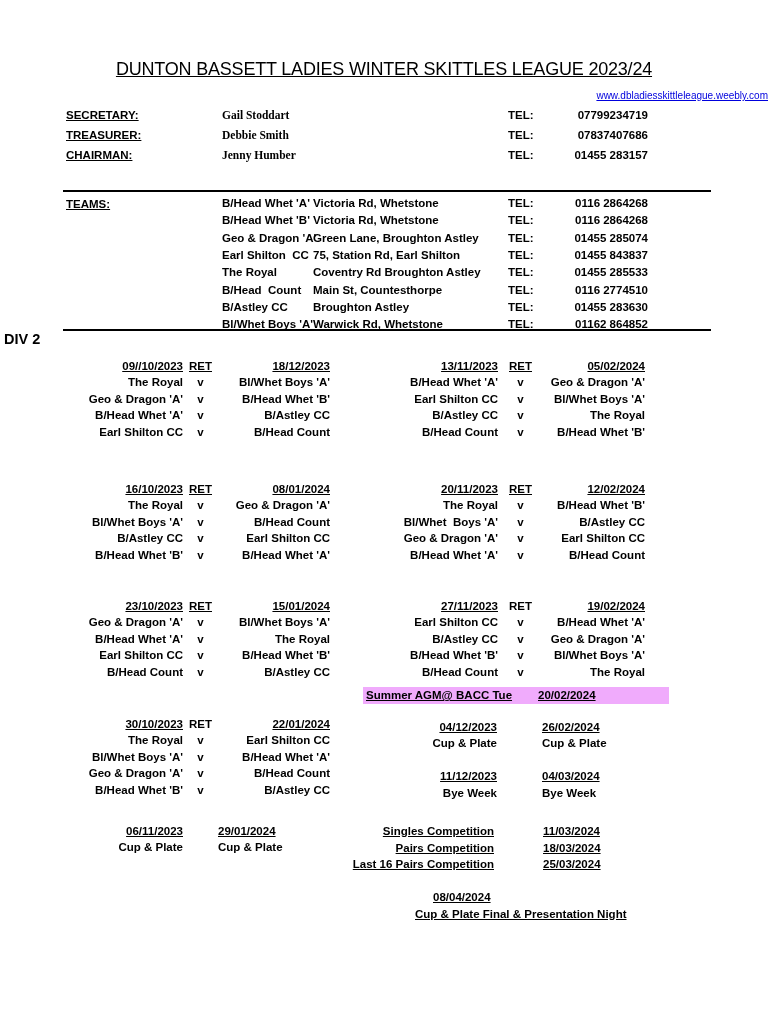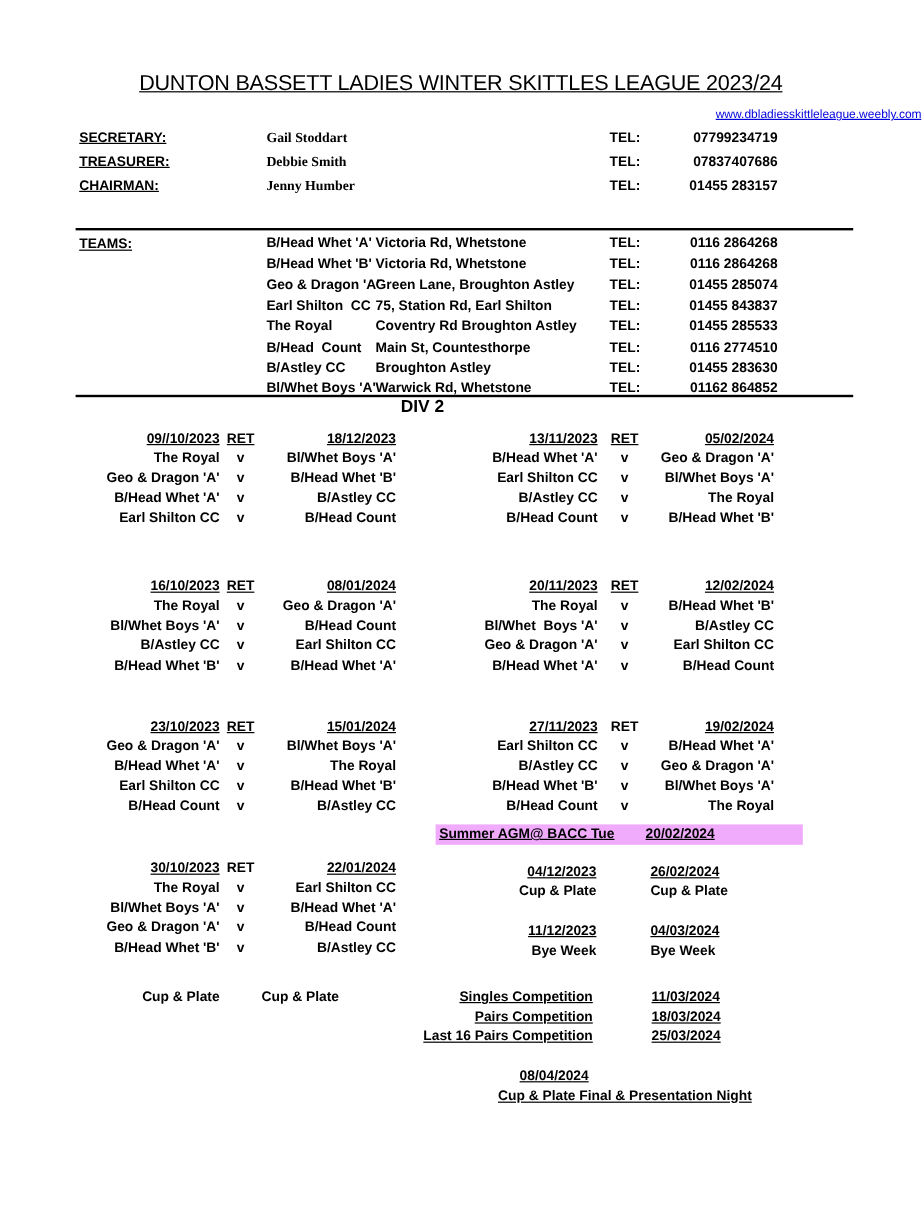--- a/index.html
+++ b/index.html
@@ -26,21 +26,21 @@
   .rule-bottom{top:329px;}
   
   .teams-label{position:absolute;left:66px;top:198px;text-decoration:underline;}
   .teams{position:absolute;top:196px;left:0;width:768px;}
   .trow{position:relative;height:17.35px;line-height:14px;}
   .tname{position:absolute;left:222px;white-space:pre;}
   .tvenue{position:absolute;left:313px;white-space:pre;}
   .ttel{position:absolute;left:508px;}
   .tphone{position:absolute;right:120px;white-space:pre;}
   
-  .div2{position:absolute;top:331px;left:16px;width:672px;text-align:center;font-size:14.5px;}
+  .div2{position:absolute;top:331px;left:4px;width:672px;text-align:left;font-size:14.5px;}
   
   .fixture-block{position:absolute;width:330px;}
   .col-left{left:0;}
   .col-right{left:315px;}
   .band-0{top:358px}.band-1{top:481px}.band-2{top:598px}.band-3{top:716px}
   .frow{display:grid;height:16.4px;line-height:16.4px;}
   .col-left .frow{grid-template-columns:183px 35px 1fr;}
   .col-right .frow{grid-template-columns:183px 45px 1fr;}
   .fhome{text-align:right;white-space:pre;}
   .fv{text-align:center;white-space:pre;}
@@ -445,20 +445,24 @@
       </div>
 
       <div class="crow">
         <span class="ca">Bye Week</span>
         <span class="cb">Bye Week</span>
       </div>
     </div>
 
   <div class="cupblock cup-left">
 
+      <div class="crow u-row">
+        <span class="ca">06/11/2023</span>
+        <span class="cb">29/01/2024</span>
+      </div>
 
       <div class="crow">
         <span class="ca">Cup &amp; Plate</span>
         <span class="cb">Cup &amp; Plate</span>
       </div>
     </div>
 
   <div class="competitions">
 
       <div class="comp-row">

